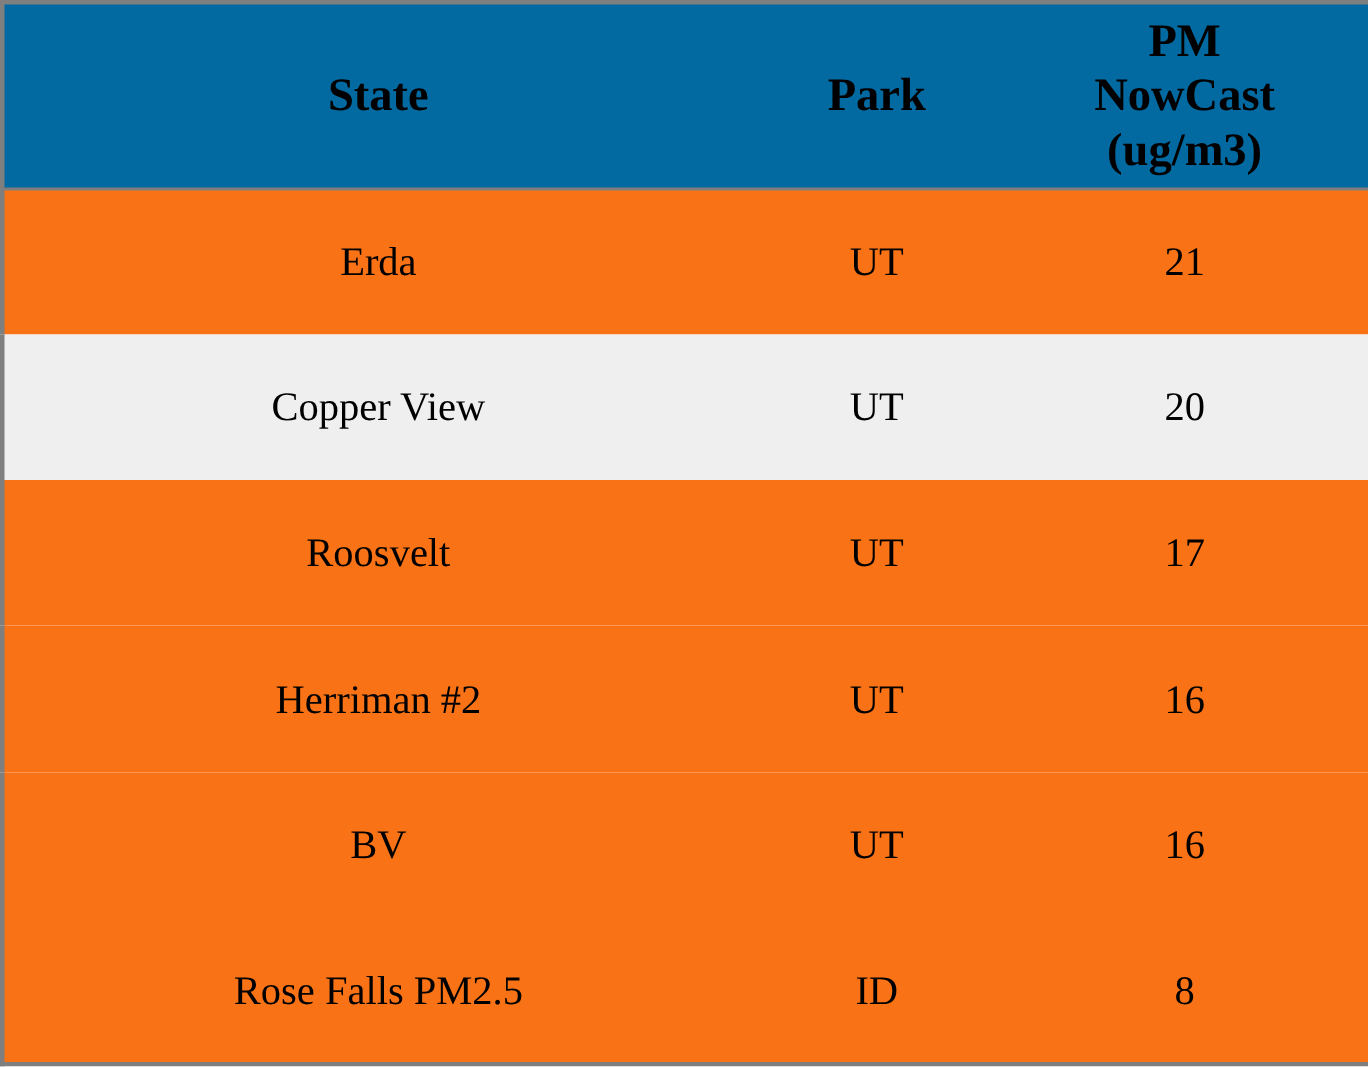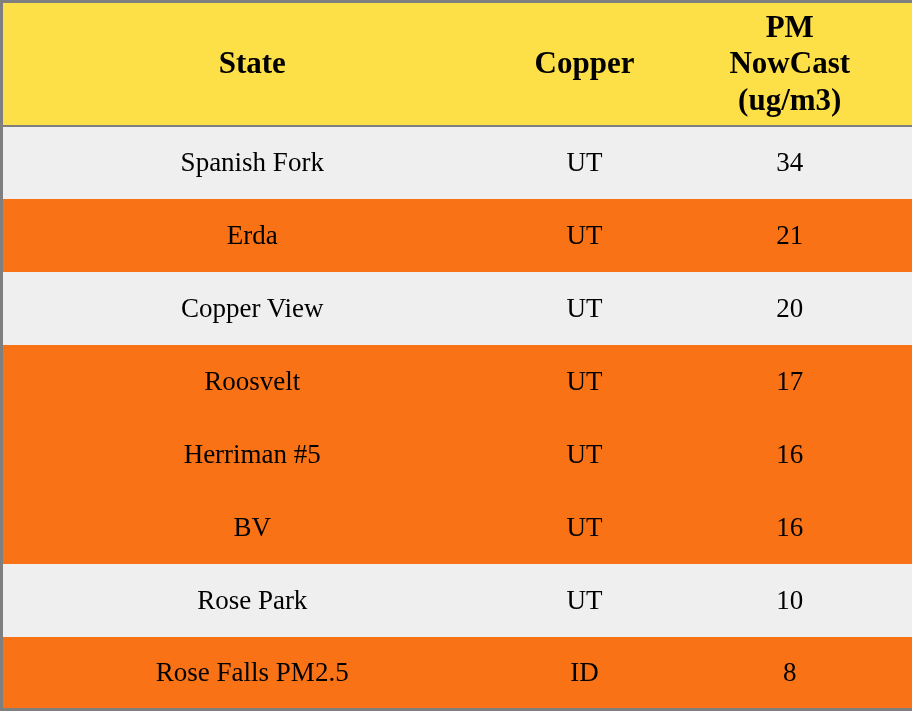--- a/index.html
+++ b/index.html
@@ -21,21 +21,21 @@
     table-layout: fixed;
     border: 3px solid #7f7f7f;
   }
   table.aq-table col.col-site  { width: 500px; }
   table.aq-table col.col-state { width: 166px; }
   table.aq-table col.col-pm    { width: 246px; }
   thead tr {
     height: 124px;
   }
   th {
-    background: #fde047;
+    background: #0369a1;
     border-bottom: 2px solid #7f7f7f;
     font-weight: bold;
     font-size: 31px;
     line-height: 1.18;
     text-align: center;
     vertical-align: middle;
     padding: 0;
   }
   th .hdr-line { display: block; }
   tbody tr {
@@ -57,63 +57,53 @@
 
 <table class="aq-table">
   <colgroup>
     <col class="col-site">
     <col class="col-state">
     <col class="col-pm">
   </colgroup>
   <thead>
     <tr>
       <th>State</th>
-      <th>Copper</th>
+      <th>Park</th>
       <th>
         <span class="hdr-line">PM</span>
         <span class="hdr-line">NowCast</span>
         <span class="hdr-line">(ug/m3)</span>
       </th>
     </tr>
   </thead>
   <tbody>
-      <tr class="stripe">
-        <td>Spanish Fork</td>
-        <td>UT</td>
-        <td>34</td>
-      </tr>
       <tr>
         <td>Erda</td>
         <td>UT</td>
         <td>21</td>
       </tr>
       <tr class="stripe">
         <td>Copper View</td>
         <td>UT</td>
         <td>20</td>
       </tr>
       <tr>
         <td>Roosvelt</td>
         <td>UT</td>
         <td>17</td>
       </tr>
       <tr>
-        <td>Herriman #5</td>
+        <td>Herriman #2</td>
         <td>UT</td>
         <td>16</td>
       </tr>
       <tr>
         <td>BV</td>
         <td>UT</td>
         <td>16</td>
-      </tr>
-      <tr class="stripe">
-        <td>Rose Park</td>
-        <td>UT</td>
-        <td>10</td>
       </tr>
       <tr>
         <td>Rose Falls PM2.5</td>
         <td>ID</td>
         <td>8</td>
       </tr>
     </tbody>
 </table>
 
 </body></html>

